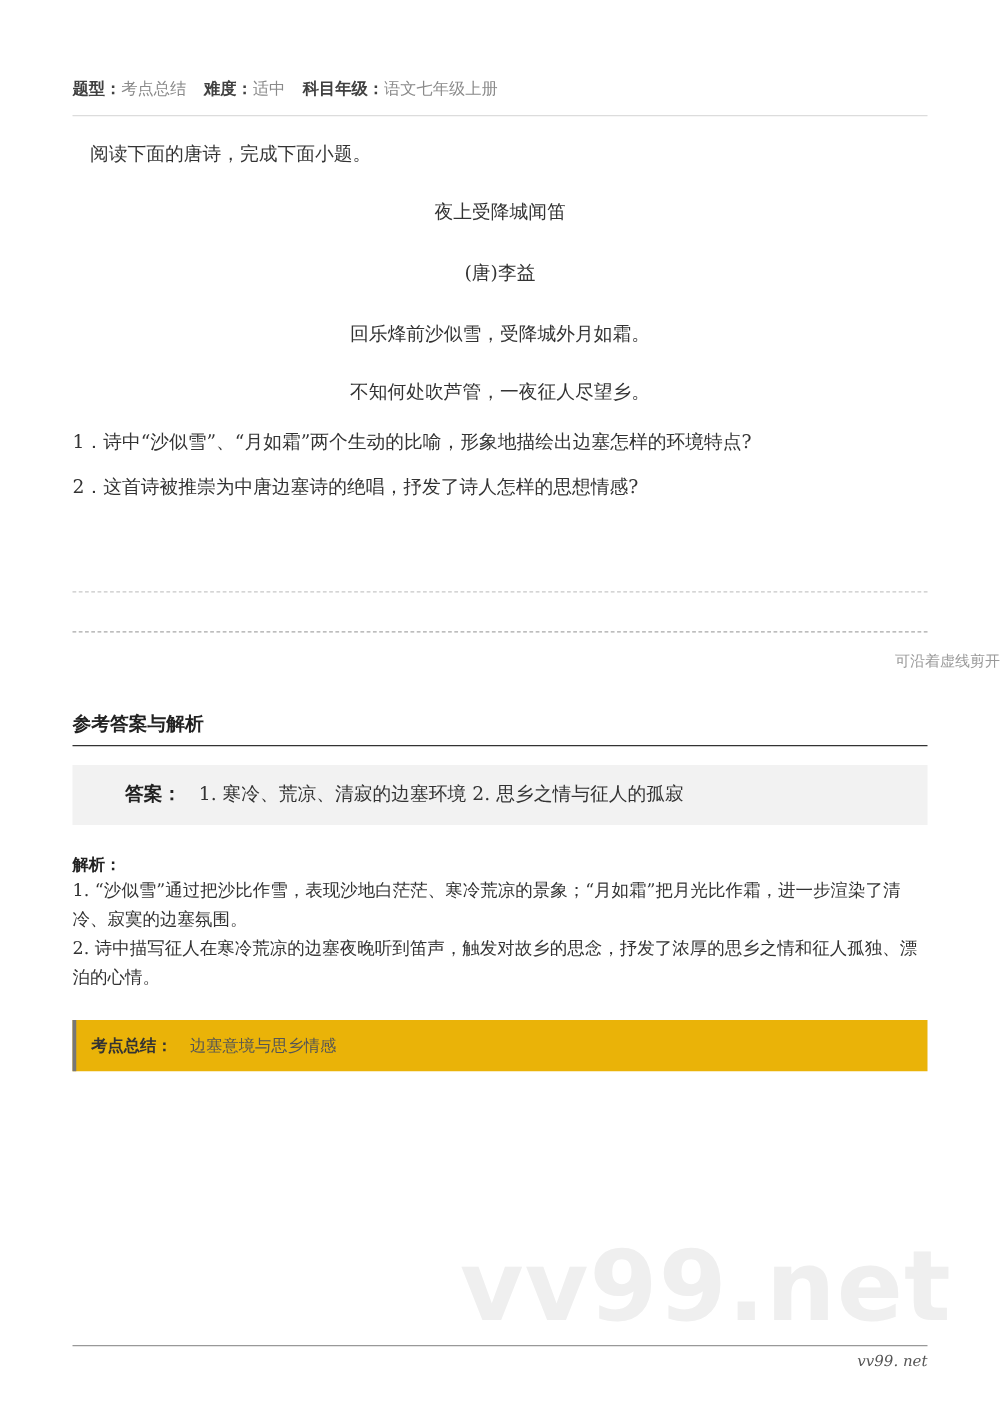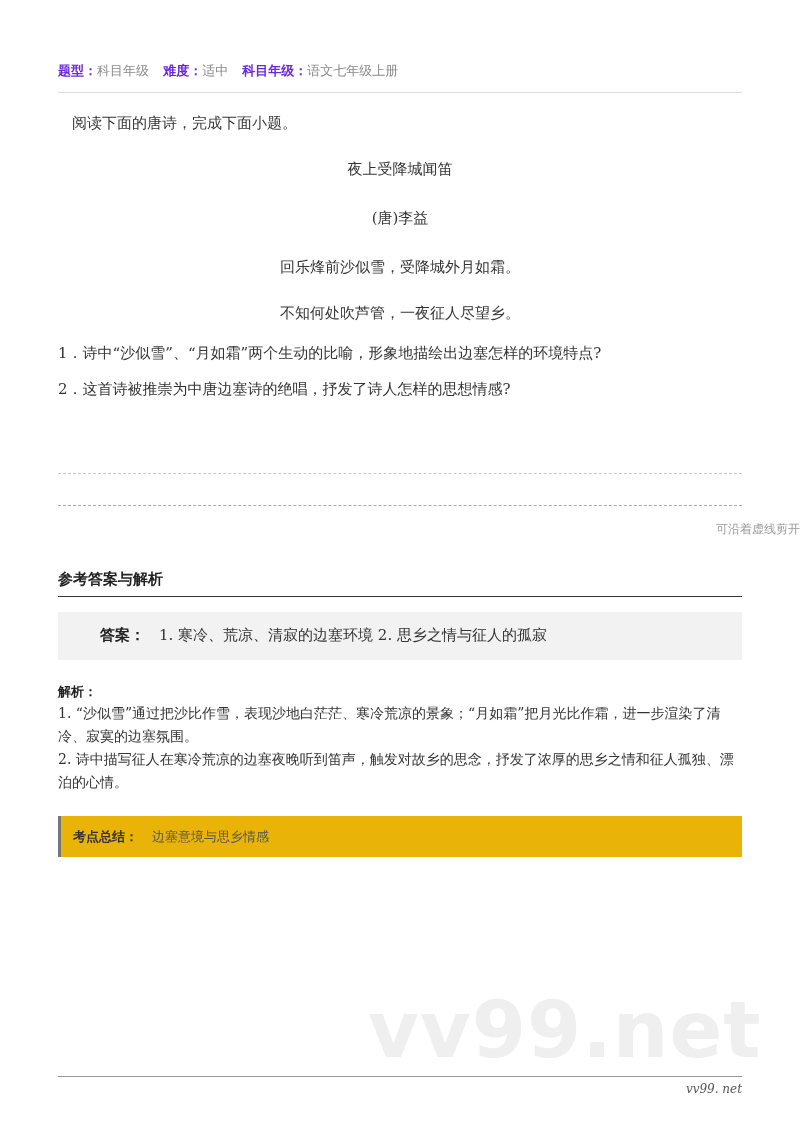--- a/index.html
+++ b/index.html
@@ -5,21 +5,21 @@
     html, body { margin: 0; padding: 0; background: #ffffff; }
     body {
       width: 800px; height: 1131px; position: relative; overflow: hidden;
       font-family: "DejaVu Serif", "Liberation Serif", serif;
       color: #333333;
     }
     .meta-row {
       position: absolute; left: 58px; top: 62px; width: 684px;
       font-size: 13px; color: #8a8a8a; white-space: nowrap;
     }
-    .meta-row .k { font-family: "DejaVu Sans", sans-serif; font-weight: bold; color: #6d28d9; }
+    .meta-row .k { font-family: "DejaVu Sans", sans-serif; font-weight: bold; color: #404040; }
     .meta-row .v { margin-right: 10px; }
     .meta-rule {
       position: absolute; left: 58px; top: 92px; width: 684px; height: 0;
       border-top: 1.5px solid #dcdcdc;
     }
     .intro {
       position: absolute; left: 72px; top: 114px; font-size: 15px; color: #333;
     }
     .poem {
       position: absolute; left: 0; width: 800px; text-align: center; font-size: 15px; color: #333;
@@ -76,21 +76,21 @@
     }
     .footer-site {
       position: absolute; right: 58px; top: 1082px;
       font-family: "DejaVu Serif", serif; font-style: italic; font-size: 12px; color: #555;
     }
   </style>
 </head>
 <body>
 
 <div class="meta-row">
-  <span class="k">题型：</span><span class="v">科目年级</span>
+  <span class="k">题型：</span><span class="v">考点总结</span>
   <span class="k">难度：</span><span class="v">适中</span>
   <span class="k">科目年级：</span><span class="v">语文七年级上册</span>
 </div>
 <div class="meta-rule"></div>
 
 <div class="intro">阅读下面的唐诗，完成下面小题。</div>
 
 <div class="poem" style="top:160px;">夜上受降城闻笛</div>
 <div class="poem" style="top:209px;">(唐)李益</div>
 <div class="poem" style="top:258px;">回乐烽前沙似雪，受降城外月如霜。</div>

